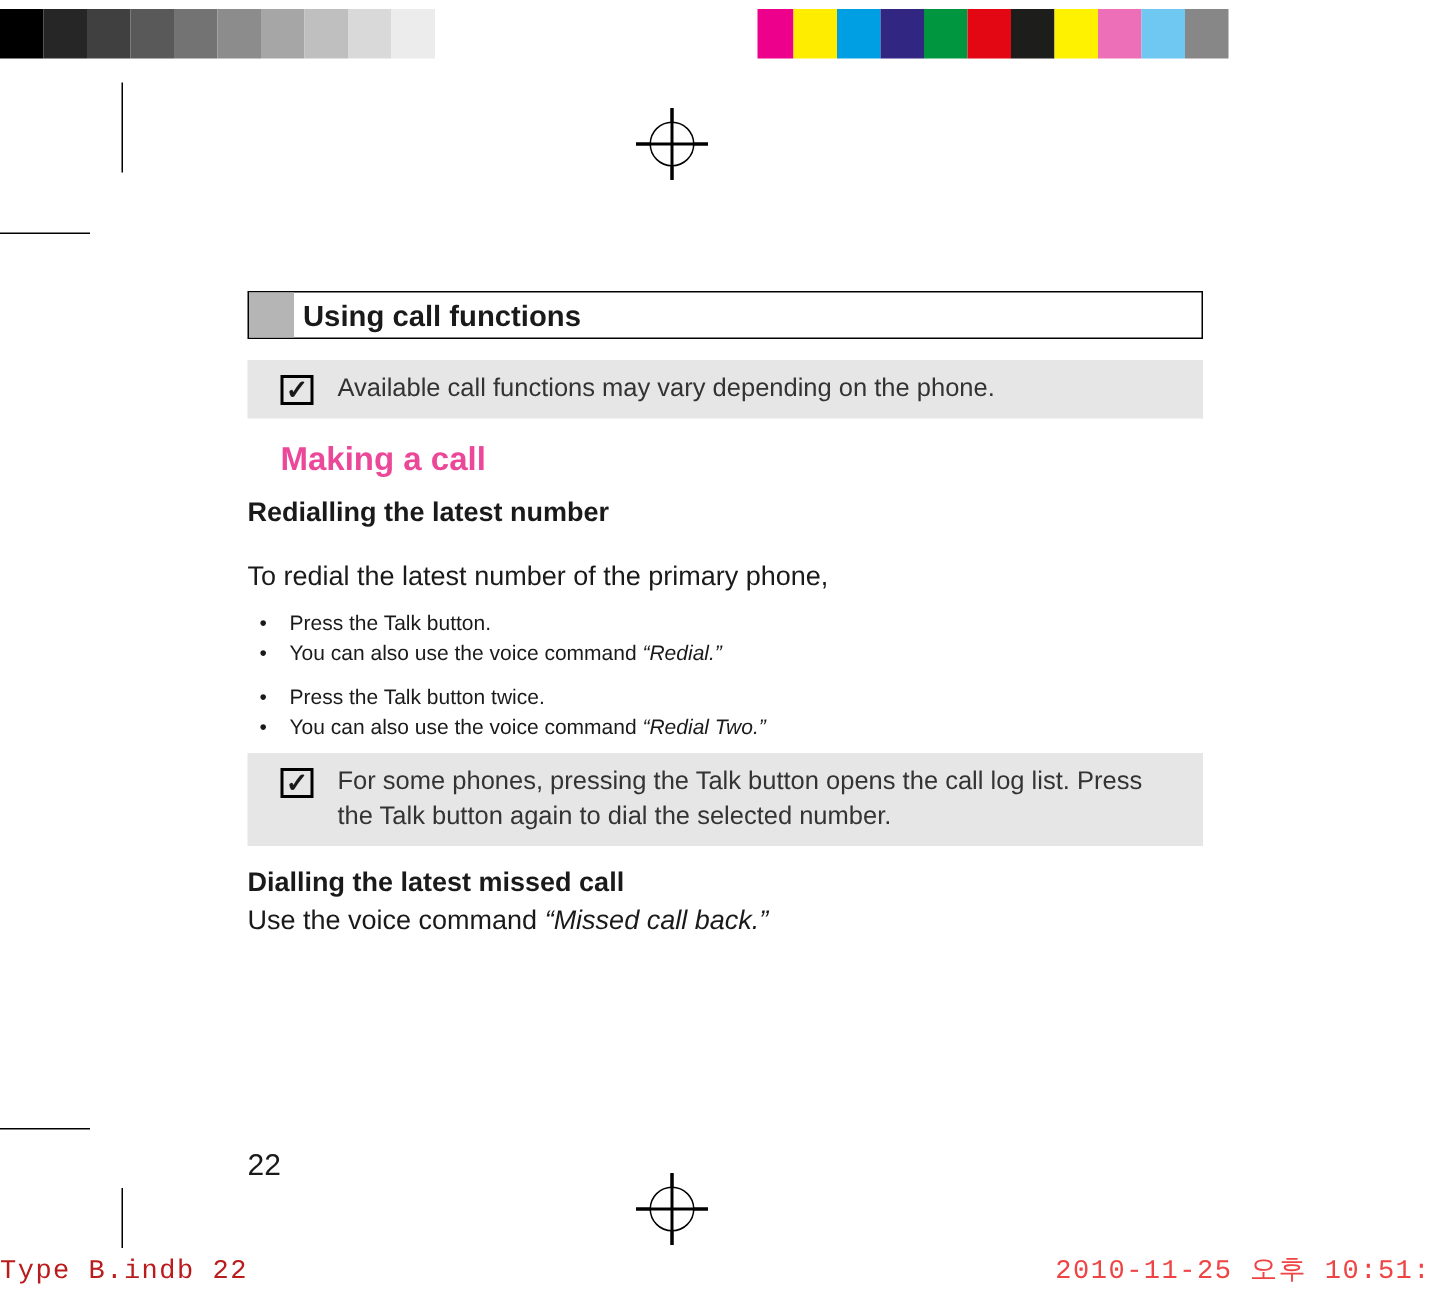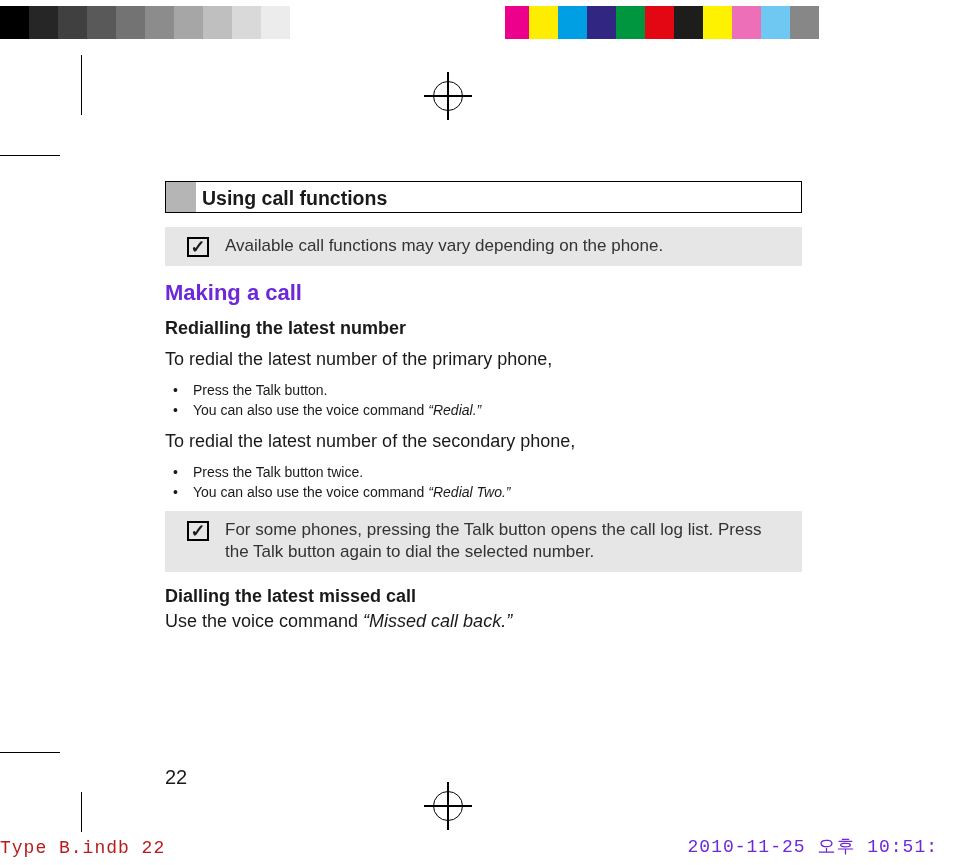--- a/index.html
+++ b/index.html
@@ -40,21 +40,21 @@
   .reg-mark { position:absolute; width:48px; height:48px; }
   .reg-mark .circ { position:absolute; width:30px; height:30px; border:1.5px solid #000; border-radius:50%; top:9px; left:9px; background:#fff;}
   .reg-mark .hline { position:absolute; width:48px; height:1.5px; background:#000; top:23.25px; left:0;}
   .reg-mark .vline { position:absolute; width:1.5px; height:48px; background:#000; left:23.25px; top:0;}
   .crop { position:absolute; background:#000; }
   .crop.h { height:1px; width:60px; }
   .crop.v { width:1px; height:60px; }
   .content {
     position: absolute;
     left: 165px;
-    top: 181px;
+    top: 194px;
     width: 637px;
   }
   .section-header {
     border: 1.5px solid #000;
     display: flex;
     align-items: stretch;
     margin-bottom: 14px;
     height: 32px;
   }
   .section-header .tab {
@@ -74,30 +74,30 @@
     margin-bottom: 14px;
     gap: 16px;
   }
   .note .check {
     width: 22px; height: 20px; border: 2.4px solid #000; margin-top:2px;
     display:flex; align-items:center; justify-content:center;
     font-size: 18px; font-weight:bold; line-height:1;
     flex: none;
   }
   .note .txt { font-size: 17px; color:#333; line-height:1.35; }
-  .h2 { font-size: 22px; font-weight: bold; color:#6d28d9; margin-bottom:12px; }
-  .h3 { font-size: 18px; font-weight: bold; margin-bottom:8px; }
+  .h2 { font-size: 22px; font-weight: bold; color:#ec4899; margin-bottom:12px;margin-left:22px; }
+  .h3 { font-size: 18px; font-weight: bold; margin-bottom:20px; }
   .p  { font-size: 18px; margin-bottom:8px; line-height:1.4; }
   ul { list-style: none; margin-bottom:8px; }
   ul li { font-size:14px; line-height:1.45; padding-left: 28px; position:relative; }
   ul li::before { content:"•"; position:absolute; left:8px; top:0; }
   .italic { font-style: italic; }
   .pagefoot { position:absolute; left:165px; top:718px; font-size:20px;margin-top:48px; }
   .footer-left { position:absolute; left:0; bottom:7px; font-size:18px; font-family: "Courier New", monospace; color:#b91c1c; letter-spacing:1px;}
-  .footer-right { position:absolute; right:16px; bottom:7px; font-size:18px; font-family: "Courier New", monospace; color:#6d28d9; letter-spacing:1px;}
+  .footer-right { position:absolute; right:0; bottom:7px; font-size:18px; font-family: "Courier New", monospace; color:#ef4444; letter-spacing:1px;}
 </style>
 </head>
 <body>
 
 <div class="color-bar">
   <div class="g0"></div>
     <div class="g1"></div>
     <div class="g2"></div>
     <div class="g3"></div>
     <div class="g4"></div>
@@ -154,21 +154,20 @@
   </div>
 
   <div class="h2">Making a call</div>
 
   <div class="h3">Redialling the latest number</div>
   <div class="p">To redial the latest number of the primary phone,</div>
   <ul>
     <li><span>Press the Talk button.</span></li>
     <li><span>You can also use the voice command </span><span class="italic">“Redial.”</span></li>
   </ul>
-  <div class="p">To redial the latest number of the secondary phone,</div>
   <ul>
     <li><span>Press the Talk button twice.</span></li>
     <li><span>You can also use the voice command </span><span class="italic">“Redial Two.”</span></li>
   </ul>
 
   <div class="note" style="margin-top:4px;">
     <div class="check">✓</div>
     <div class="txt">For some phones, pressing the Talk button opens the call log list. Press the Talk button again to dial the selected number.</div>
   </div>
 

